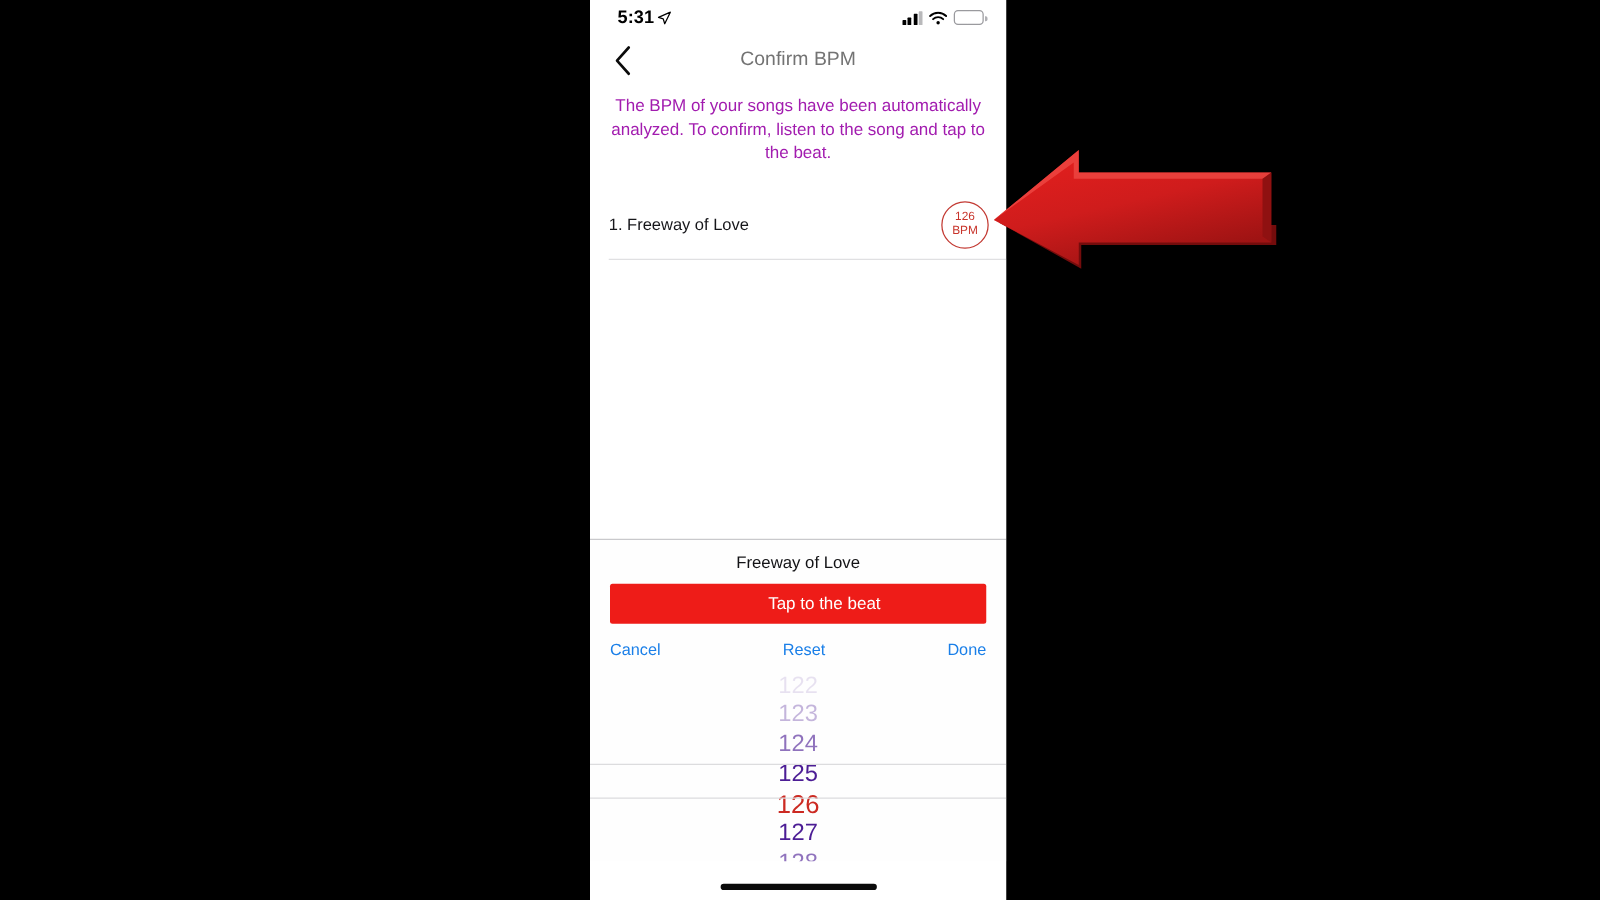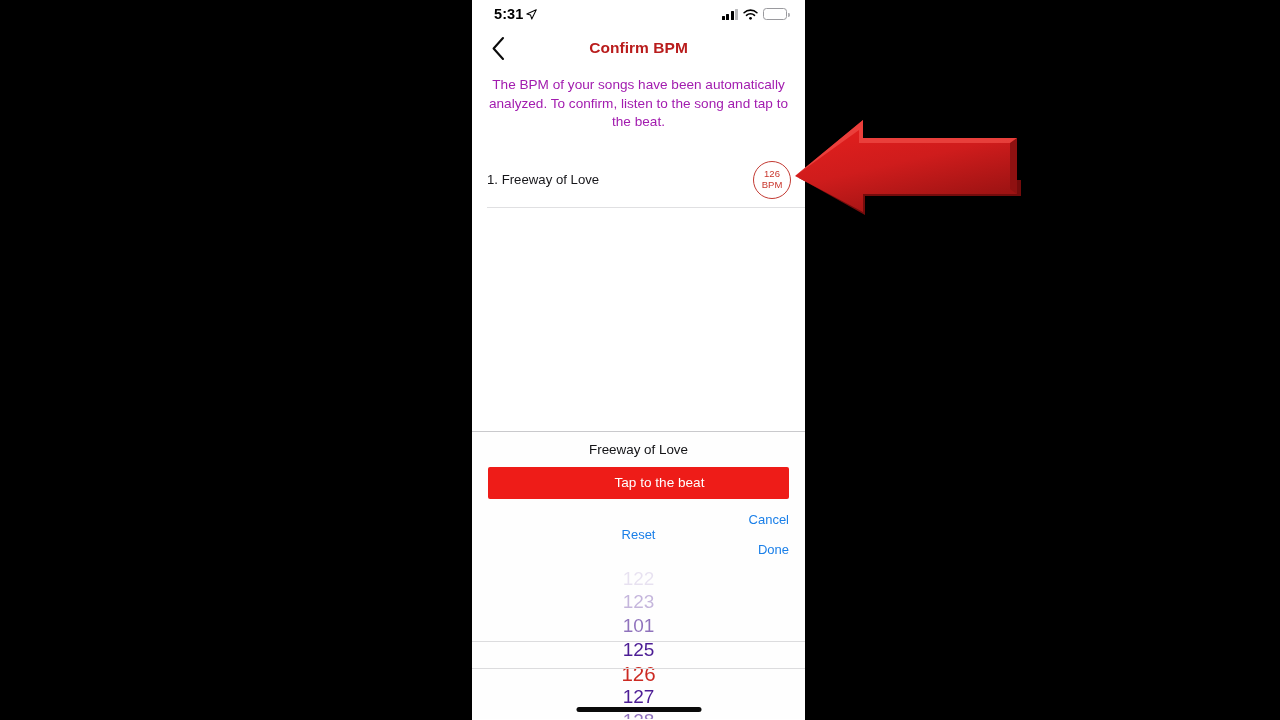--- a/index.html
+++ b/index.html
@@ -62,21 +62,21 @@
     position:relative; height:40px;
     display:flex; align-items:center; justify-content:center;
   }
   .nav-back {
     position:absolute; left:10px; top:50%; transform:translateY(-50%);
     width:32px; height:32px;
     display:flex; align-items:center; justify-content:center;
     cursor:pointer;
   }
   .nav-title {
-    font-size:15.5px; font-weight:700; color:#b91c1c; letter-spacing:0.05px;
+    font-size:15.5px; font-weight:400; color:#737373; letter-spacing:0.05px;
   }
 
   
   .intro {
     padding:8px 16px 0;
     text-align:center;
     font-size:13.6px;
     line-height:18.5px;
     color:#a21caf;
   }
@@ -115,23 +115,23 @@
     padding:10px 0 10px;
   }
   .tap-btn {
     margin:0 16px;
     height:32px; border-radius:2px;
     background:#ee1c18;
     display:flex; align-items:center; justify-content:center;
     color:#fff; font-size:13.6px; cursor:pointer;padding-left:42px;
   }
   .actions {
-    display:flex; align-items:flex-end;
+    display:flex; align-items:flex-start;
     padding:13px 16px 0;
-    font-size:13px; color:#1a7fe8;flex-direction:column;
+    font-size:13px; color:#1a7fe8;
   }
   .actions .a-left   { cursor:pointer; }
   .actions .a-center { margin:0 auto; cursor:pointer; }
   .actions .a-right  { cursor:pointer; }
 
   
   .picker {
     position:relative; margin-top:10px;
     height:152px; overflow:hidden;
     cursor:ns-resize;
@@ -242,21 +242,21 @@
       <div class="actions">
         <span class="a-left">Cancel</span>
         <span class="a-center">Reset</span>
         <span class="a-right">Done</span>
       </div>
 
       <div class="picker">
         <div class="picker-track">
           <div class="pk f3">122</div>
           <div class="pk f2">123</div>
-          <div class="pk f1">101</div>
+          <div class="pk f1">124</div>
           <div class="pk">125</div>
           <div class="pk sel">126</div>
           <div class="pk">127</div>
           <div class="pk f1">128</div>
 
         </div>
         <div class="pk-band"></div>
       </div>
     </div>
 

